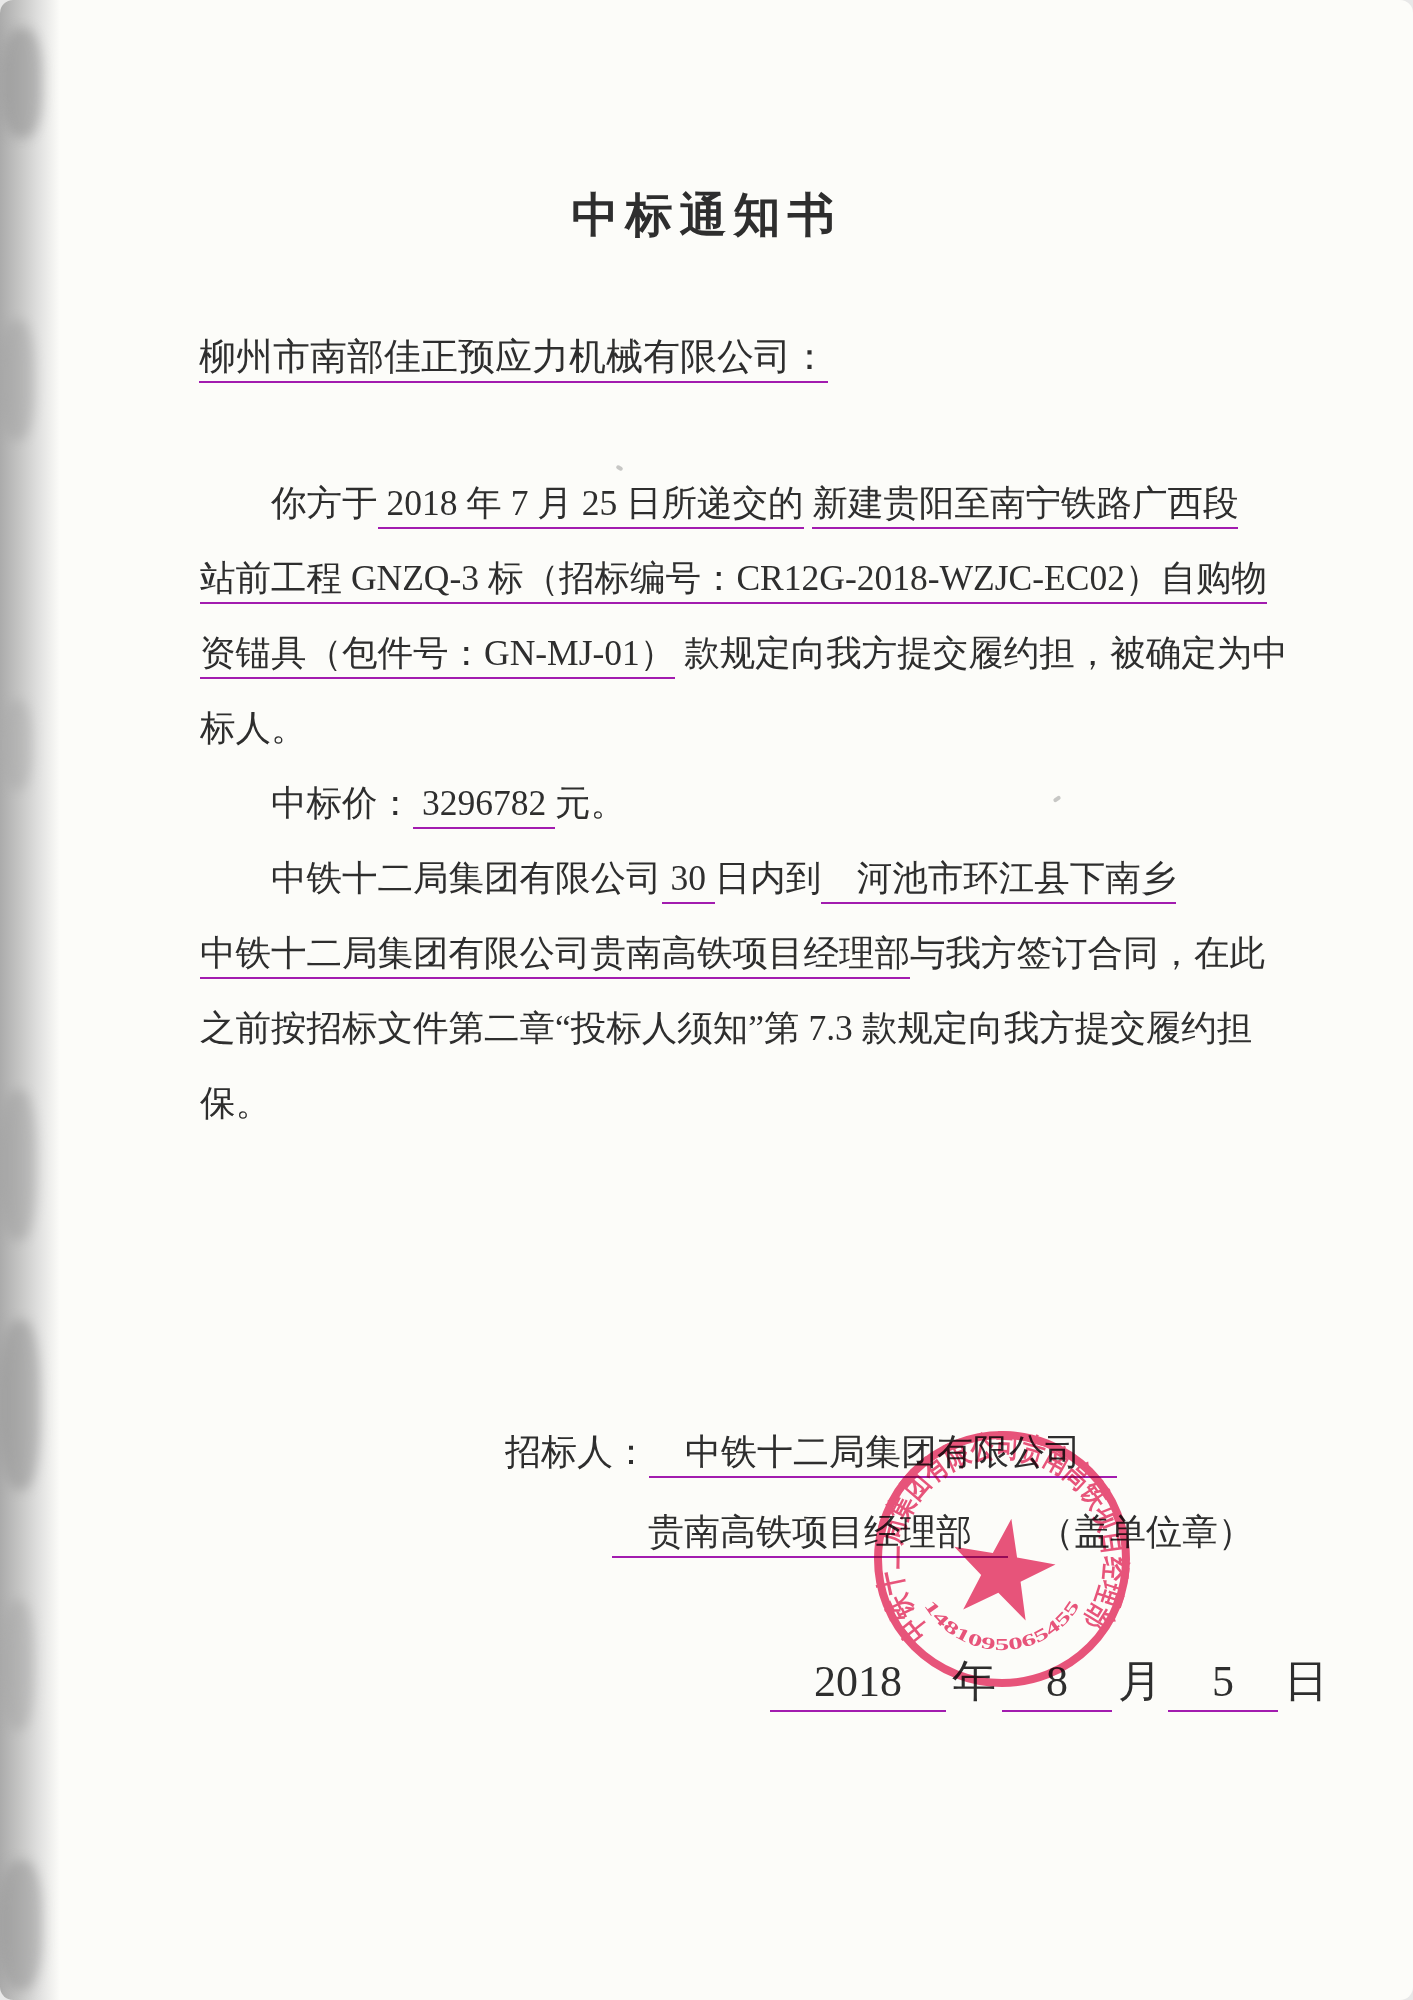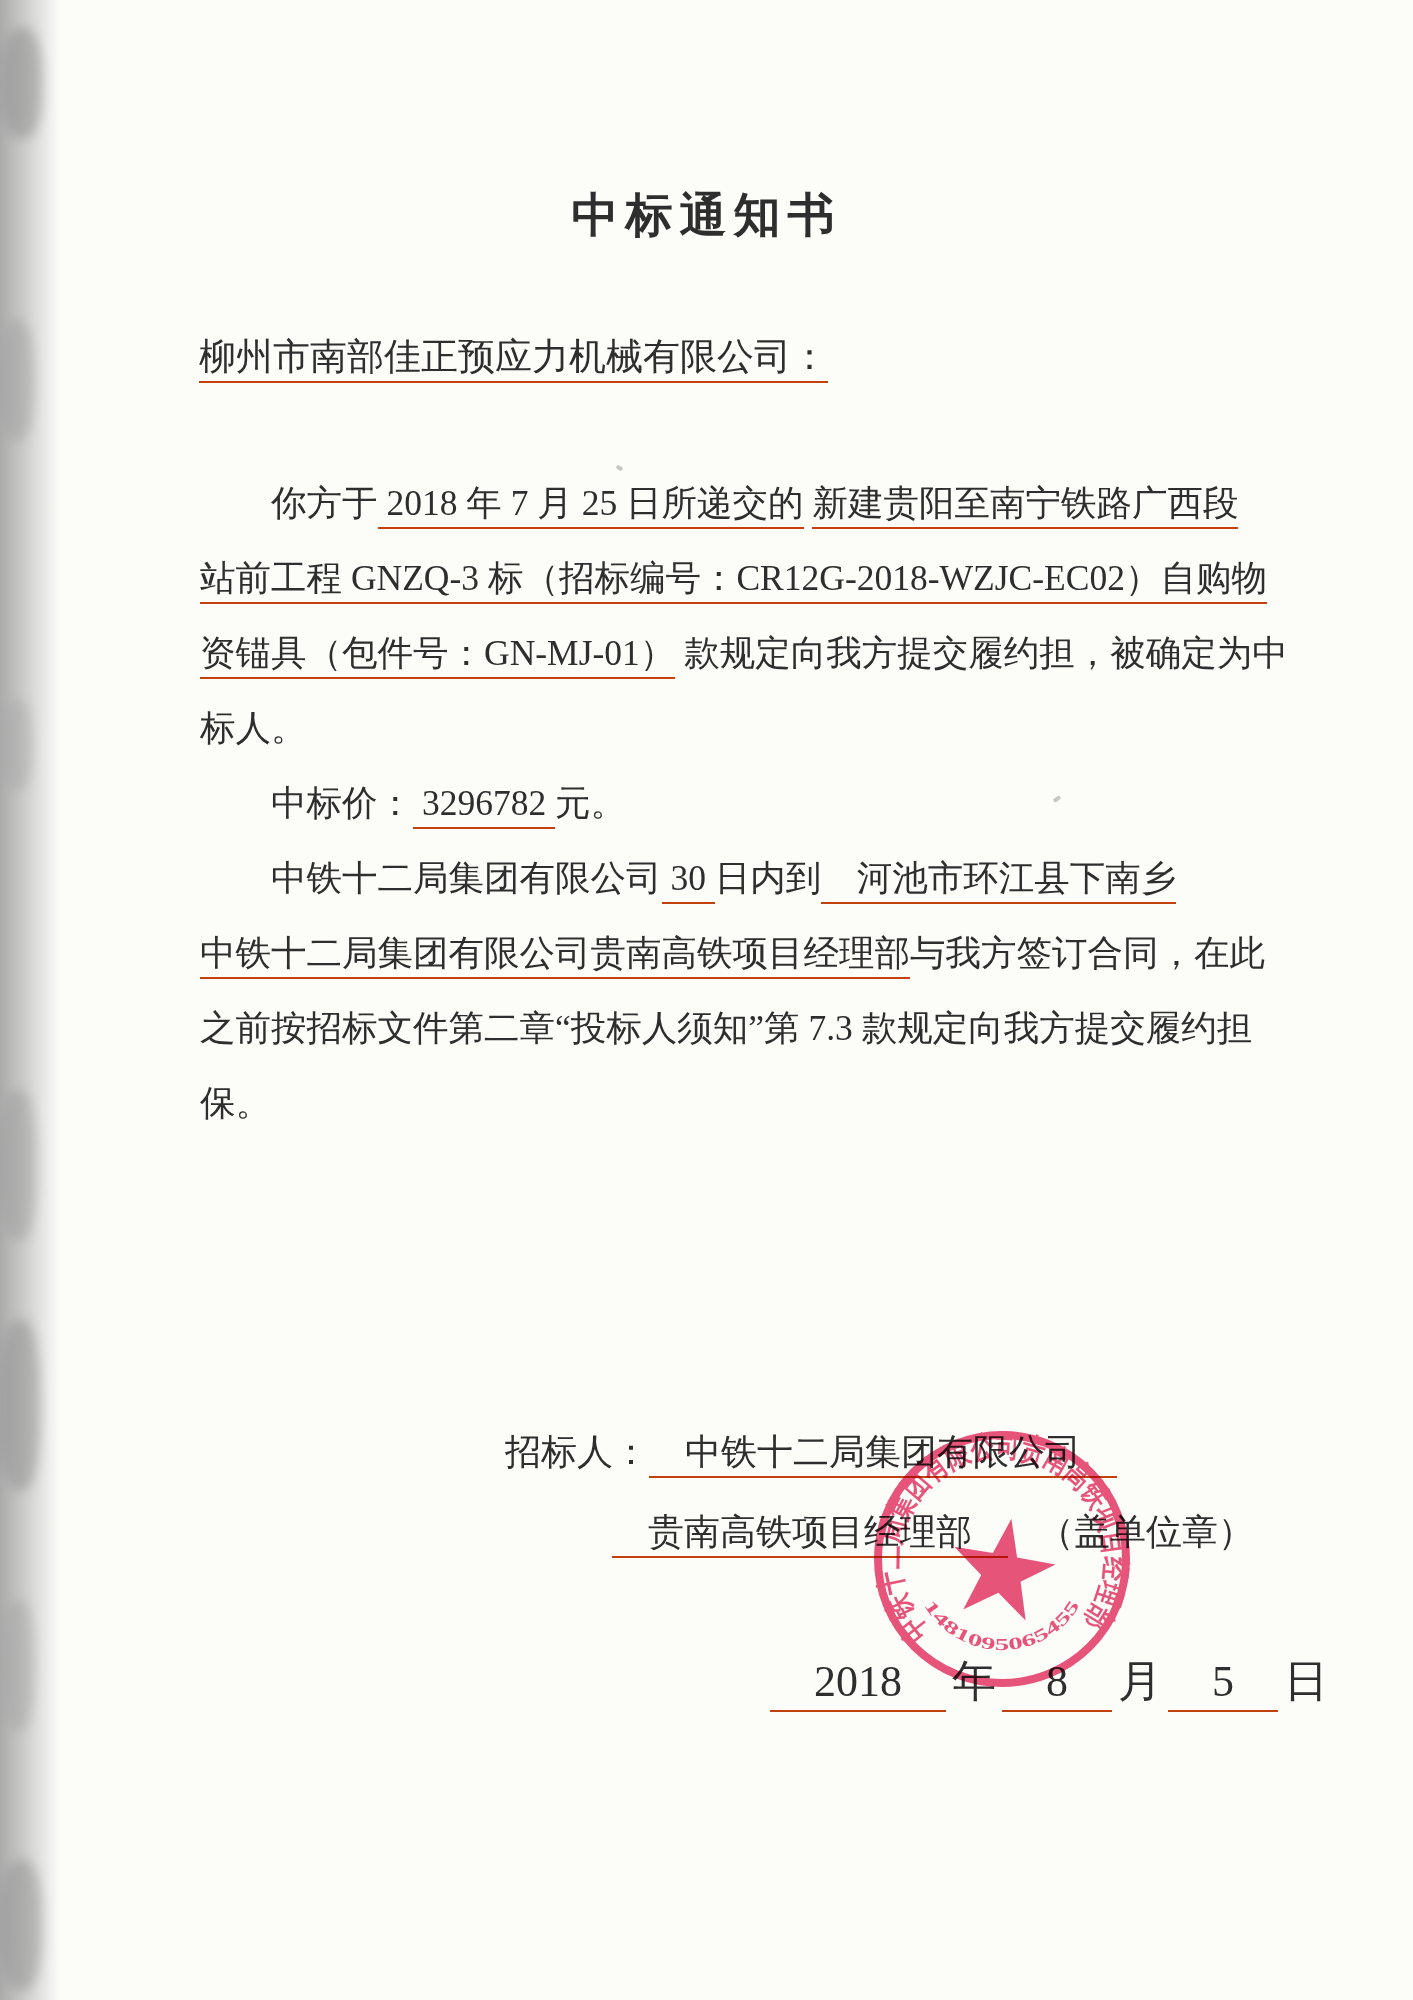--- a/index.html
+++ b/index.html
@@ -2,38 +2,39 @@
 <html lang="zh" style="--stamp-red: #e8426f; --ink: #2e2e2e; --paper: #fcfcf9;"><head>
 <meta charset="utf-8">
 <style>
   html,body{margin:0;padding:0;background:#e8e8e8;}
   .page{
     position:relative;width:1413px;height:2000px;margin:0 auto;
     background:var(--paper,#fcfcf9);
     color:var(--ink,#2e2e2e);
     font-family:"Liberation Serif","DejaVu Serif",serif;
     overflow:hidden;
+    border-radius:13px;
   }
   
   .band{
     position:absolute;left:0;top:0;width:60px;height:2000px;
     background:linear-gradient(90deg,#ababab 0%,#c3c3c2 30%,#dededd 62%,rgba(252,252,249,0) 100%);
   }
   .blotch{position:absolute;border-radius:40%;filter:blur(6px);}
   .speck{position:absolute;background:#9a9a9a;border-radius:2px;opacity:.55;}
 
   .title{
     position:absolute;top:184px;left:0;width:100%;
     text-align:center;font-size:47px;font-weight:700;letter-spacing:7px;
   }
   .addr{position:absolute;top:332px;left:199px;font-size:37px;white-space:pre;}
   .bodyblock{position:absolute;top:466px;left:200px;width:1085px;font-size:35.5px;}
   .line{height:75px;line-height:75px;white-space:pre;}
   .indent{padding-left:71px;}
-  .u{border-bottom:2px solid #c2410c;padding-bottom:4px;}
+  .u{border-bottom:2px solid #a21caf;padding-bottom:4px;}
 
   .sig1{position:absolute;top:1428px;left:505px;font-size:36px;white-space:pre;}
   .sig2{position:absolute;top:1508px;left:612px;font-size:36px;white-space:pre;}
   .sig2 .suffix{margin-left:30px;}
   .dateline{position:absolute;top:1652px;left:770px;font-size:44px;white-space:pre;}
   .dateline .unit{padding:0 6px;}
 
   .stamp{
     position:absolute;left:856px;top:1414px;width:292px;height:292px;
     color:var(--stamp-red,#e8426f);

